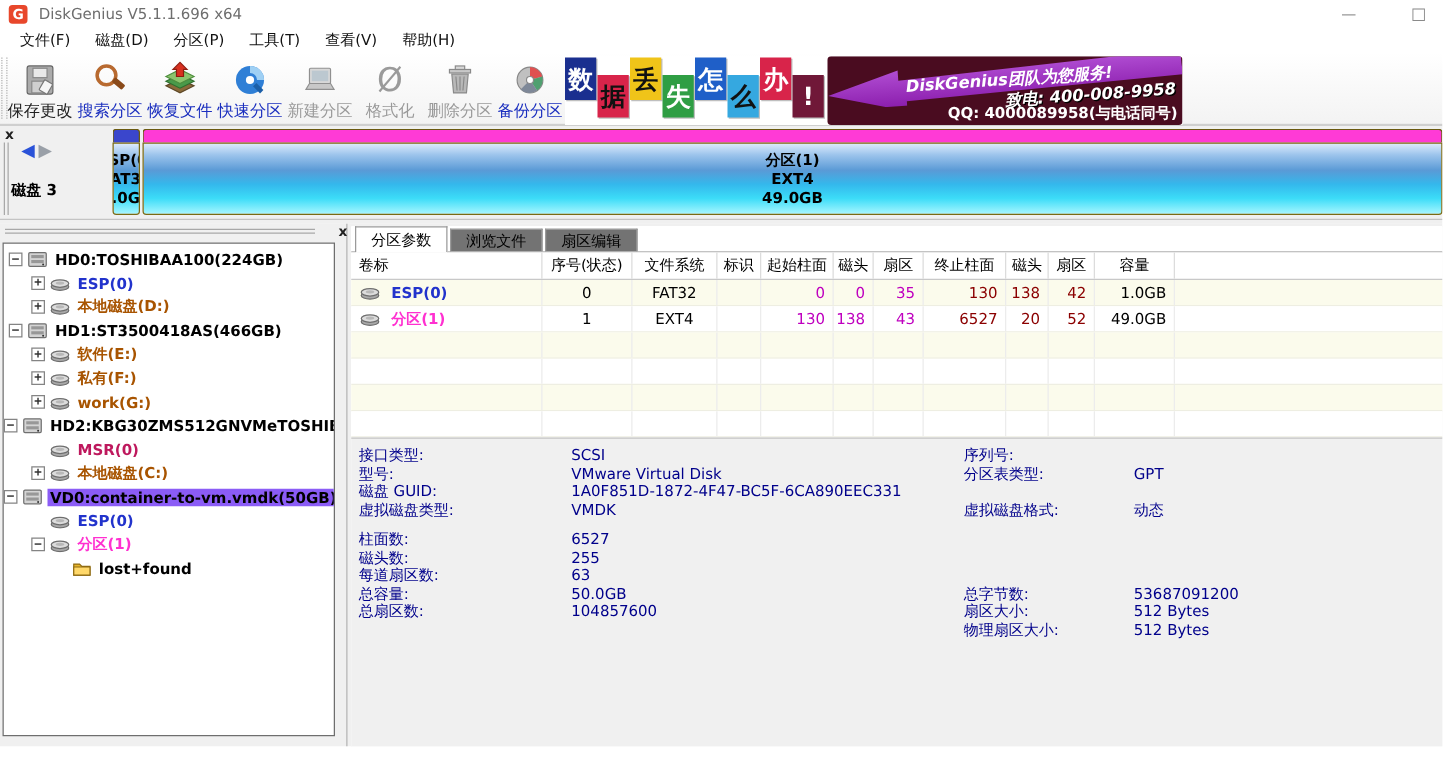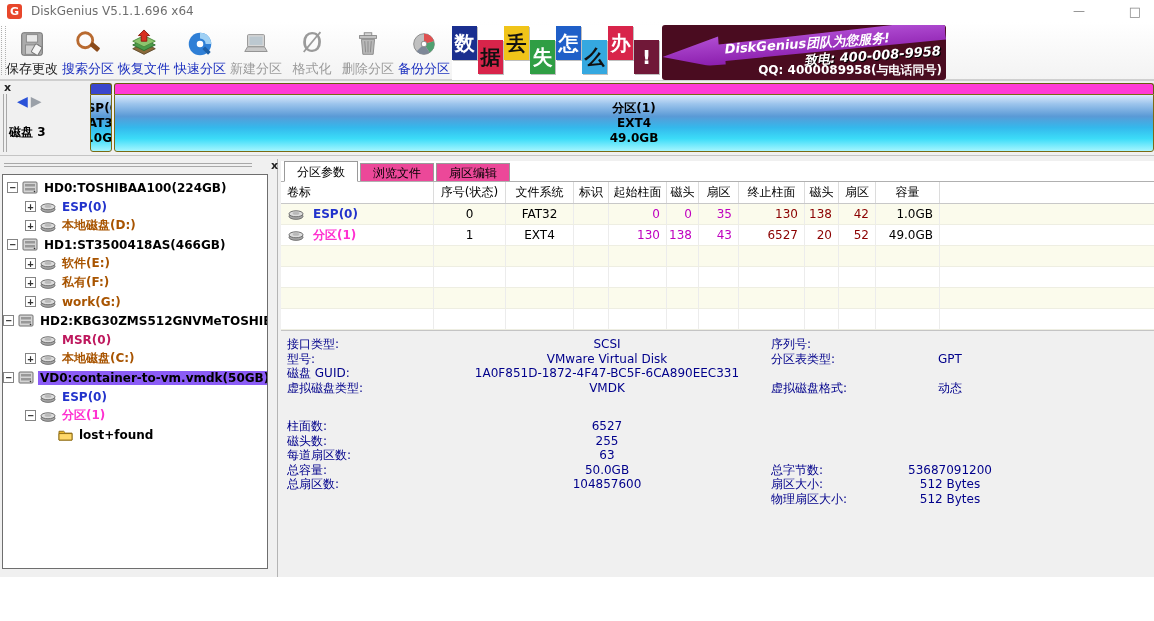--- a/index.html
+++ b/index.html
@@ -95,21 +95,21 @@
   .t-label.sel{background:#8b5cf6}
   .c-black{color:#000}
   .c-blue{color:#2233cc}
   .c-brown{color:#a85400}
   .c-gray{color:#be185d}
   .c-magenta{color:#ff30d0}
 
   
   .right{position:absolute;left:281px;top:2px;right:0;bottom:0;background:#fff}
   .tabbar{height:21px;display:flex;align-items:flex-end;padding-left:3px;border-bottom:1px solid #b0b0b0;background:#fff}
-  .tab{padding:2px 12px 2px;border:1px solid #9a9a9a;border-bottom:none;background:#ec4899;margin-right:2px;
+  .tab{padding:2px 12px 2px;border:1px solid #9a9a9a;border-bottom:none;background:#737373;margin-right:2px;
        height:18px;line-height:14px}
   .tab.active{background:#fff;height:21px;line-height:17px;margin-bottom:-1px;border-bottom:1px solid #fff}
 
   .thead{display:flex;height:22px;background:#fff;border-bottom:1px solid #c8c8c8;align-items:stretch}
   .th{display:flex;align-items:center;justify-content:center;border-right:1px solid #dcdcdc;color:#000}
   .th.col0{justify-content:flex-start;padding-left:6px}
   .tbody{}
   .tr{display:flex;height:21px;border-bottom:1px solid #eeeee2}
   .tr.even{background:#fbfbec}
   .tr.odd{background:#fff}
@@ -119,41 +119,49 @@
   .col6{width:40px}.col7{width:66px}.col8{width:34px}.col9{width:37px}.col10{width:64px}
   .filler{flex:1;border-right:none}
   .td.col4,.td.col5,.td.col6{justify-content:flex-end;padding-right:6px;color:#bf00bf}
   .td.col7,.td.col8,.td.col9{justify-content:flex-end;padding-right:6px;color:#8b0000}
   .td.col10{justify-content:flex-end;padding-right:6px;color:#000}
 
   
   .details{position:absolute;left:0;right:0;top:169px;bottom:0;background:#f0f0f0;border-top:1px solid #c4c4c4;
            padding:6px 0 0 6px;color:#00008b}
   .dblock{width:706px}
-  .dblock + .dblock{margin-top:24px}
+  .dblock + .dblock{margin-top:9px}
   .drow{display:grid;grid-template-columns:170px 300px 150px 86px;line-height:14.5px}
-  .dv{text-align:center}
+  .dv{text-align:left}
   .dl2{padding-left:14px}
 </style>
 </head>
 <body>
 
 <div class="app">
 
   <div class="titlebar">
     <div class="app-icon">
         <span>G</span>
       </div>
     <div class="title">DiskGenius V5.1.1.696 x64</div>
     <div class="win-btns">
       <div class="win-btn">—</div>
       <div class="win-btn maxi">□</div>
     </div>
   </div>
 
+  <div class="menubar" id="menubar">
+      <div class="menu-item">文件(F)</div>
+      <div class="menu-item">磁盘(D)</div>
+      <div class="menu-item">分区(P)</div>
+      <div class="menu-item">工具(T)</div>
+      <div class="menu-item">查看(V)</div>
+      <div class="menu-item">帮助(H)</div>
+    </div>
 
   <div class="toolbar">
     <div id="tbButtons" style="display:flex">
         <div class="tb-btn s-dark">
           <span class="tb-icon"><svg width="30" height="30" viewBox="0 0 32 32">
               <rect x="5" y="4" width="22" height="24" rx="2" fill="#ababab" stroke="#666"></rect>
               <rect x="10" y="6" width="12" height="8" fill="#e9e9e9" stroke="#888"></rect>
               <rect x="9" y="17" width="14" height="10" fill="#cfcfcf" stroke="#888"></rect>
               <rect x="17" y="17" width="8" height="10" rx="1" fill="#f6f6f6" stroke="#777" transform="rotate(30 21 22)"></rect>
             </svg></span>

